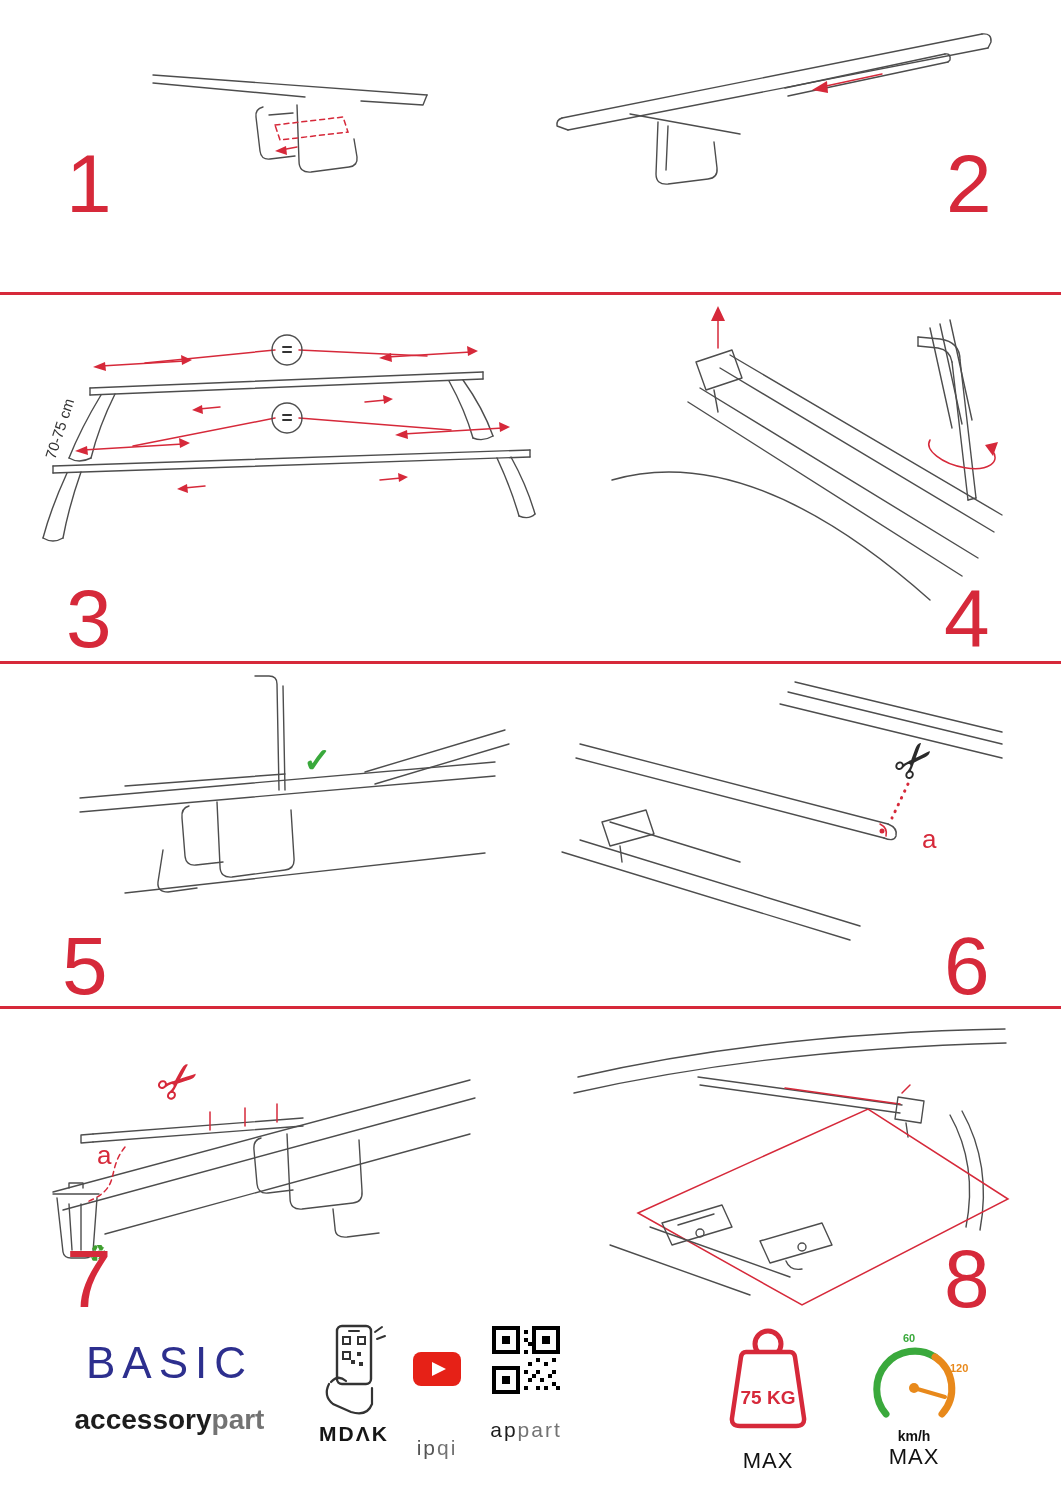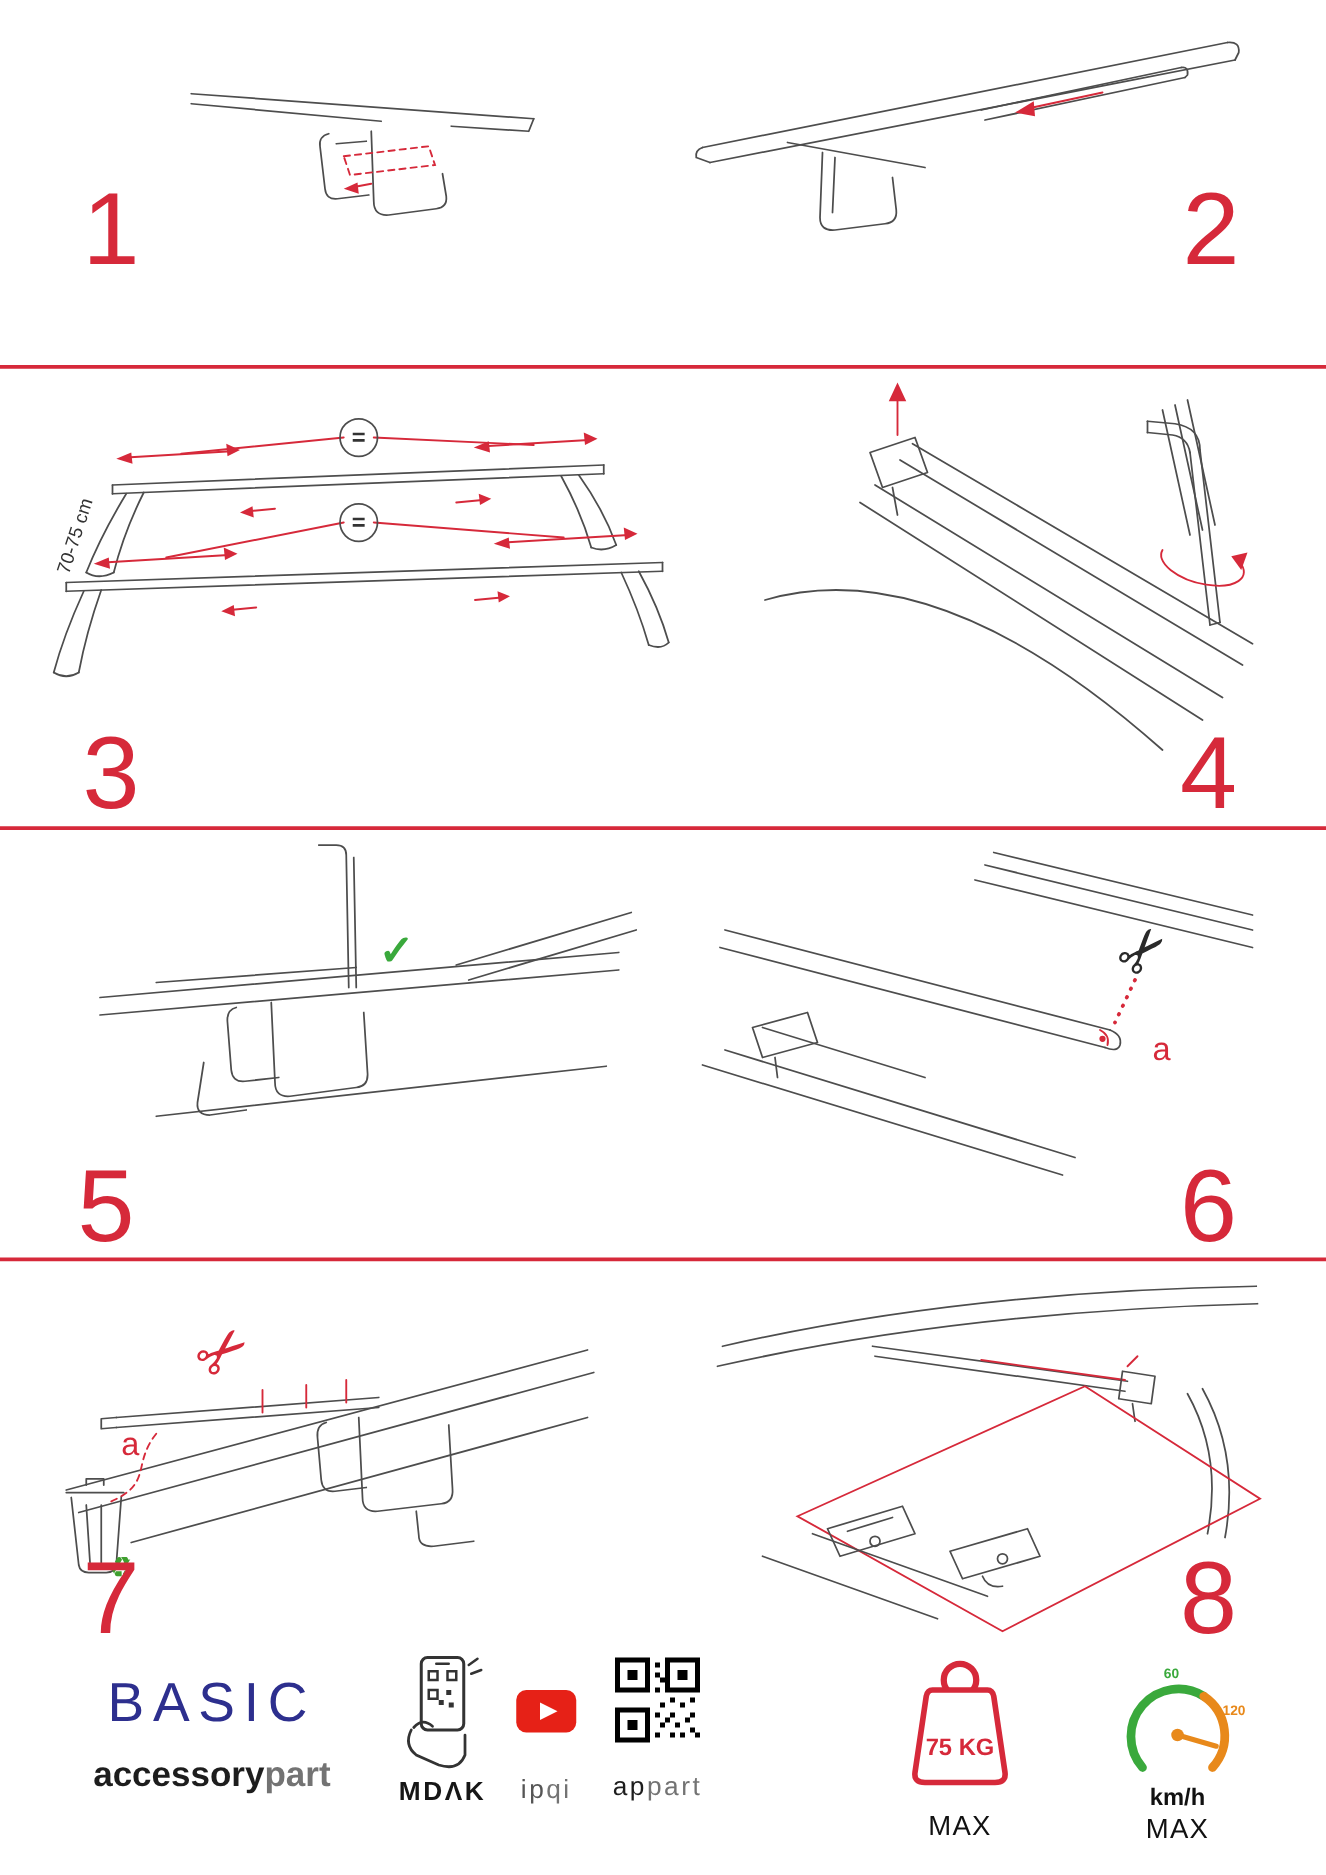--- a/index.html
+++ b/index.html
@@ -25,21 +25,21 @@
   .rec{font-size:24px;fill:#3f9f2f}
   .f-block{position:absolute;display:flex;flex-direction:column;align-items:center}
   .basic{font-size:44px;letter-spacing:7px;color:#2d2f8e;font-weight:400}
   .brandline{margin-top:16px;font-size:28px;font-weight:bold}
   .b-dark{color:#1d1d1d}
   .b-red{color:#737373}
   .ip-gray{color:#555}
   .f-label{font-size:21px;color:#161616;letter-spacing:2px;margin-top:6px;font-weight:bold}
   .f-label.thin{font-weight:normal}
   .max{font-size:22px;color:#111;letter-spacing:1px;margin-top:4px}
-  .kmh{font-size:19px;color:#111;font-weight:bold;margin-top:2px}
+  .kmh{font-size:14px;color:#111;font-weight:bold;margin-top:2px}
 </style>
 </head>
 <body>
 
 <div class="page">
 
   <figure class="illus" style="left:145px;top:55px">
     <svg width="290" height="190" viewBox="0 0 290 190">
       <path class="ln" d="M8,20 L282,40"></path>
       <path class="ln" d="M8,28 L160,42"></path>
@@ -275,21 +275,21 @@
       <path d="M20,58 Q27,50 35,57" stroke="#333" stroke-width="2.2" fill="none" stroke-linecap="round"></path>
     </svg>
     <div class="f-label">MDΛK</div>
   </div>
 
   <div class="f-block" style="left:398px;top:1352px;width:78px">
     <svg width="48" height="34" viewBox="0 0 48 34">
       <rect x="0" y="0" width="48" height="34" rx="8" fill="#e62117"></rect>
       <polygon points="19,10 33,17 19,24" fill="#ffffff"></polygon>
     </svg>
-    <div class="f-label thin" style="margin-top:34px">
+    <div class="f-label thin" style="margin-top:50px">
       <span class="ip-gray">ip</span><span class="b-red">qi</span>
     </div>
   </div>
 
   <div class="f-block" style="left:484px;top:1326px;width:84px">
     <svg width="68" height="68" viewBox="0 0 68 68">
       <rect x="2" y="2" width="24" height="24" fill="none" stroke="#000" stroke-width="4"></rect>
       <rect x="10" y="10" width="8" height="8" fill="#000"></rect>
       <rect x="42" y="2" width="24" height="24" fill="none" stroke="#000" stroke-width="4"></rect>
       <rect x="50" y="10" width="8" height="8" fill="#000"></rect>
@@ -323,21 +323,21 @@
 
   <div class="f-block" style="left:708px;top:1322px;width:120px">
     <svg width="104" height="122" viewBox="0 0 104 122">
       <circle cx="52" cy="22" r="13" fill="none" stroke="#d6293a" stroke-width="5"></circle>
       <path d="M30,30 L74,30 Q78,30 79,35 L88,96 Q89,104 80,104 L24,104 Q15,104 16,96 L25,35 Q26,30 30,30 Z" fill="#fff" stroke="#d6293a" stroke-width="4.5" stroke-linejoin="round"></path>
       <text x="52" y="82" text-anchor="middle" font-size="19" font-weight="bold" fill="#d6293a">75 KG</text>
     </svg>
     <div class="max">MAX</div>
   </div>
 
-  <div class="f-block" style="left:880px;top:1330px;width:124px">
+  <div class="f-block" style="left:852px;top:1330px;width:124px">
     <svg width="112" height="96" viewBox="0 0 110 96">
       <path d="M27,84 A38,38 0 0 1 76,27" fill="none" stroke="#3aa93c" stroke-width="7" stroke-linecap="round"></path>
       <path d="M76,27 A38,38 0 0 1 83,84" fill="none" stroke="#e8891b" stroke-width="7" stroke-linecap="round"></path>
       <line x1="55" y1="58" x2="86" y2="67" stroke="#e8891b" stroke-width="4" stroke-linecap="round"></line>
       <circle cx="55" cy="58" r="5" fill="#e8891b"></circle>
       <text x="44" y="12" font-size="11" font-weight="bold" fill="#3aa93c">60</text>
       <text x="91" y="42" font-size="11" font-weight="bold" fill="#e8891b">120</text>
     </svg>
     <div class="kmh">km/h</div>
     <div class="max" style="margin-top:0">MAX</div>

